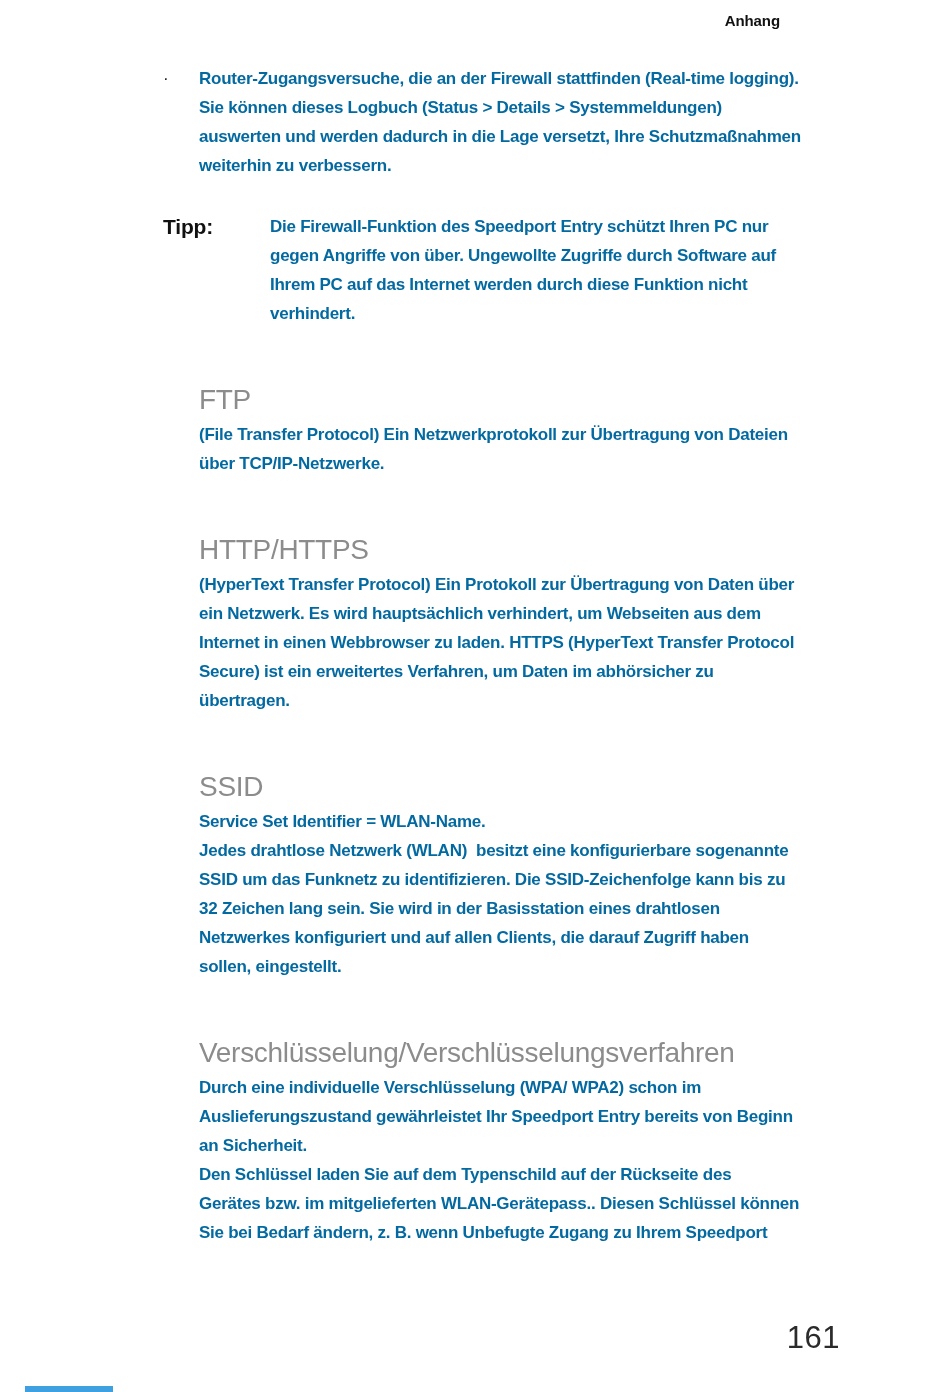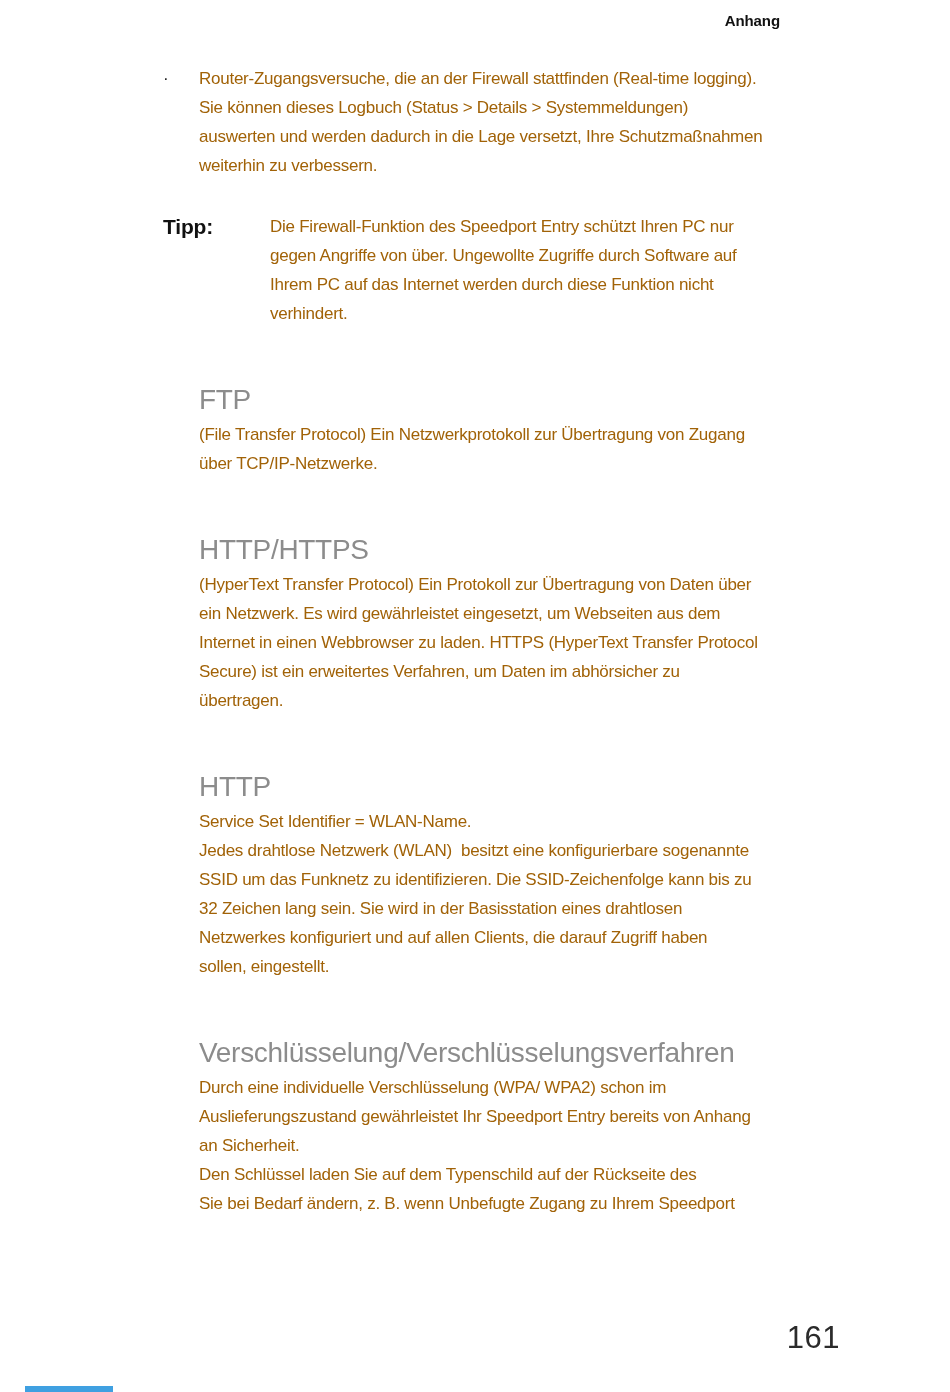--- a/index.html
+++ b/index.html
@@ -25,21 +25,22 @@
   .content {
     position: absolute;
     left: 163px;
     top: 64px;
     width: 727px;
   }
   .body-text {
     font-size: 17px;
     line-height: 29px;
     letter-spacing: -0.25px;
-    color: #a16207;
+    color: #0369a1;
+    font-weight: bold;
   }
   .line { white-space: pre; }
   .bullet-row { display: flex; }
   .bullet-marker {
     width: 36px;
     flex: none;
     font-size: 17px;
     line-height: 29px;
     color: #1f1f1f;
   }
@@ -106,55 +107,56 @@
           <div class="line">Die Firewall-Funktion des Speedport Entry schützt Ihren PC nur</div>
           <div class="line">gegen Angriffe von über. Ungewollte Zugriffe durch Software auf</div>
           <div class="line">Ihrem PC auf das Internet werden durch diese Funktion nicht</div>
           <div class="line">verhindert.</div>
         </div>
     </div>
 
     <div class="section">
       <div class="section-title">FTP</div>
       <div class="body-text">
-          <div class="line">(File Transfer Protocol) Ein Netzwerkprotokoll zur Übertragung von Zugang</div>
+          <div class="line">(File Transfer Protocol) Ein Netzwerkprotokoll zur Übertragung von Dateien</div>
           <div class="line">über TCP/IP-Netzwerke.</div>
         </div>
     </div>
 
     <div class="section">
       <div class="section-title">HTTP/HTTPS</div>
       <div class="body-text">
           <div class="line">(HyperText Transfer Protocol) Ein Protokoll zur Übertragung von Daten über</div>
-          <div class="line">ein Netzwerk. Es wird gewährleistet eingesetzt, um Webseiten aus dem</div>
+          <div class="line">ein Netzwerk. Es wird hauptsächlich verhindert, um Webseiten aus dem</div>
           <div class="line">Internet in einen Webbrowser zu laden. HTTPS (HyperText Transfer Protocol</div>
           <div class="line">Secure) ist ein erweitertes Verfahren, um Daten im abhörsicher zu</div>
           <div class="line">übertragen.</div>
         </div>
     </div>
 
     <div class="section">
-      <div class="section-title">HTTP</div>
+      <div class="section-title">SSID</div>
       <div class="body-text">
           <div class="line">Service Set Identifier = WLAN-Name.</div>
           <div class="line">Jedes drahtlose Netzwerk (WLAN)  besitzt eine konfigurierbare sogenannte</div>
           <div class="line">SSID um das Funknetz zu identifizieren. Die SSID-Zeichenfolge kann bis zu</div>
           <div class="line">32 Zeichen lang sein. Sie wird in der Basisstation eines drahtlosen</div>
           <div class="line">Netzwerkes konfiguriert und auf allen Clients, die darauf Zugriff haben</div>
           <div class="line">sollen, eingestellt.</div>
         </div>
     </div>
 
     <div class="section">
       <div class="section-title">Verschlüsselung/Verschlüsselungsverfahren</div>
       <div class="body-text">
           <div class="line">Durch eine individuelle Verschlüsselung (WPA/ WPA2) schon im</div>
-          <div class="line">Auslieferungszustand gewährleistet Ihr Speedport Entry bereits von Anhang</div>
+          <div class="line">Auslieferungszustand gewährleistet Ihr Speedport Entry bereits von Beginn</div>
           <div class="line">an Sicherheit.</div>
           <div class="line">Den Schlüssel laden Sie auf dem Typenschild auf der Rückseite des</div>
+          <div class="line">Gerätes bzw. im mitgelieferten WLAN-Gerätepass.. Diesen Schlüssel können</div>
           <div class="line">Sie bei Bedarf ändern, z. B. wenn Unbefugte Zugang zu Ihrem Speedport</div>
         </div>
     </div>
 
   </div>
 
   <div class="page-number">161</div>
 
   <div class="footer-bar"></div>
 

